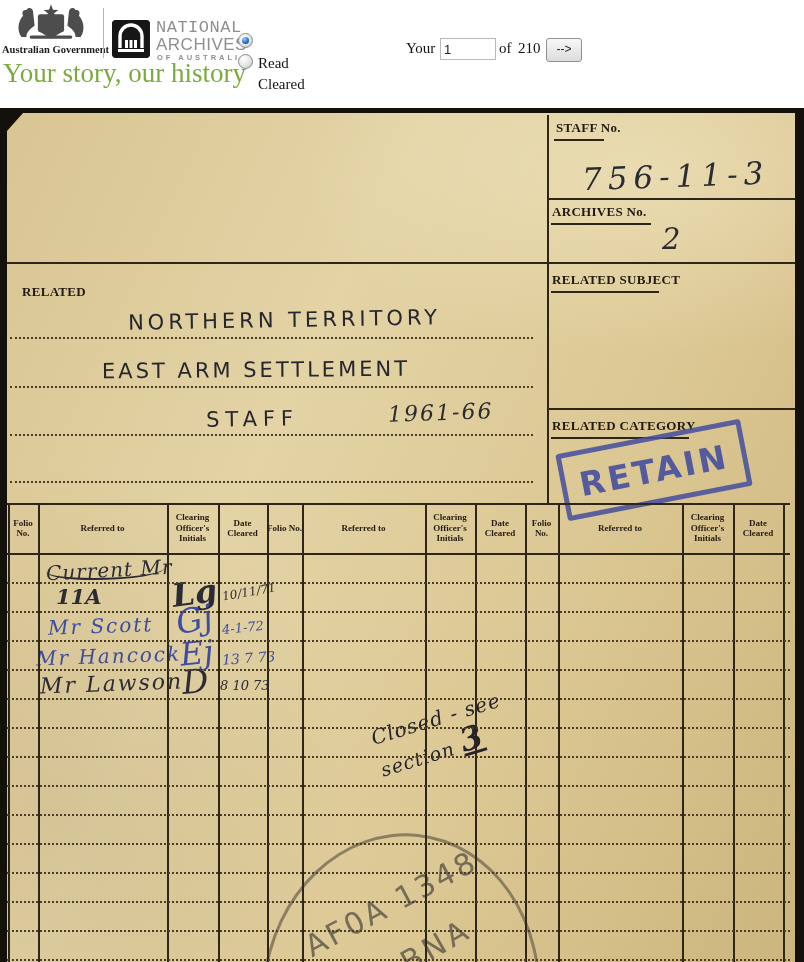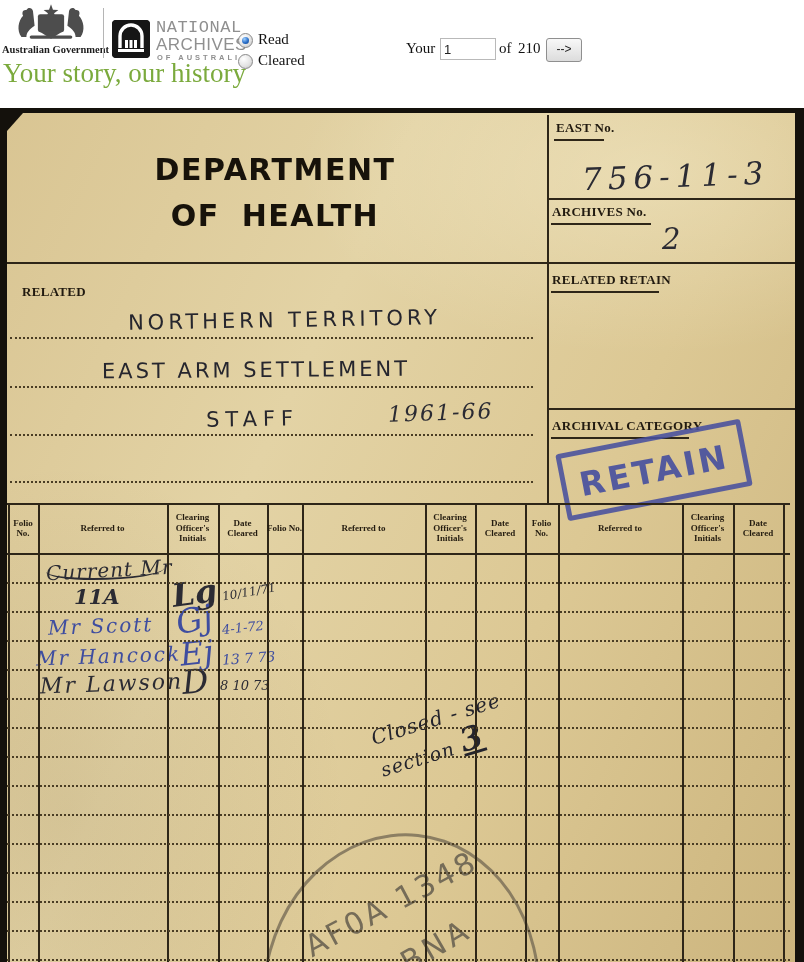--- a/index.html
+++ b/index.html
@@ -10,21 +10,21 @@
   .crest{position:absolute;left:10px;top:4px;width:82px;height:40px;}
   .crest-label{position:absolute;left:2px;top:44px;width:110px;font-size:10.5px;font-weight:bold;color:#1c1c1c;font-family:"Liberation Serif",serif;}
   .hdr-divider{position:absolute;left:103px;top:8px;width:1px;height:50px;background:#b5b5b5;}
   .naa-box{position:absolute;left:112px;top:20px;width:38px;height:38px;background:#161616;border-radius:4px;}
   .naa-line1{position:absolute;left:156px;top:18px;font-family:Liberation Mono, monospace;font-size:17px;color:#8f8f8f;letter-spacing:0.5px;}
   .naa-line2{position:absolute;left:156px;top:35px;font-family:"Liberation Sans",sans-serif;font-size:17px;color:#8f8f8f;letter-spacing:0.5px;}
   .naa-line3{position:absolute;left:157px;top:53px;font-family:"Liberation Sans",sans-serif;font-size:7.5px;font-weight:bold;color:#8f8f8f;letter-spacing:3px;}
   .tagline{position:absolute;left:3px;top:58px;font-size:27px;color:#7baa3d;font-family:"Liberation Serif",serif;}
   .radio{position:absolute;width:13px;height:13px;border-radius:50%;border:1px solid #8a8a8a;background:radial-gradient(circle at 35% 30%, #ffffff 0%, #e2e2e2 60%, #bdbdbd 100%);}
   .radio .dot{position:absolute;left:3px;top:3px;width:7px;height:7px;border-radius:50%;background:radial-gradient(circle at 35% 30%, #9fd0ff 0%, #2a6fc9 55%, #0d3f86 100%);}
-  .radio-label{position:absolute;font-size:15px;color:#111;}
+  .radio-label{position:absolute;font-size:15px;color:#111;margin-top:24px;}
   .pager-label{position:absolute;left:406px;top:40px;font-size:15px;color:#111;}
   .page-input{position:absolute;left:440px;top:38px;width:48px;height:18px;border:1px solid #b9b9b9;font-size:13px;padding:1px 3px;font-family:"Liberation Sans",sans-serif;color:#222;}
   .of-label{position:absolute;left:499px;top:40px;font-size:15px;color:#111;}
   .total-label{position:absolute;left:518px;top:40px;font-size:15px;color:#111;}
   .next-btn{position:absolute;left:546px;top:38px;width:34px;height:22px;border:1px solid #8f8f8f;border-radius:3px;
             background:linear-gradient(#f8f8f8,#dcdcdc);font-size:12px;color:#222;font-family:"Liberation Sans",sans-serif;
             text-align:center;line-height:20px;cursor:pointer;}
   
   .scan-bg{position:absolute;left:0;top:108px;width:804px;height:854px;background:#14110c;}
   .paper{position:absolute;left:7px;top:113px;width:788px;height:849px;
@@ -106,55 +106,53 @@
     <div class="of-label">of</div>
     <div class="total-label">210</div>
     <div class="next-btn">--&gt;</div>
   </div>
 
   <div class="scan-bg"></div>
   <div class="paper"></div>
   <div class="paper-shine"></div>
   <div class="corner-wedge"></div>
 
-  <div class="doc-title" style="top:152px;">DEPARTMENT</div>
-  <div class="doc-title" style="top:198px;word-spacing:10px;">OF HEALTH</div>
 
   <div class="vline" style="left:547px;top:115px;height:390px;"></div>
   <div class="hline" style="left:7px;top:262px;width:788px;"></div>
   <div class="hline" style="left:547px;top:198px;width:248px;"></div>
   <div class="hline" style="left:547px;top:408px;width:248px;"></div>
 
-  <div class="form-label" style="left:556px;top:120px;">EAST No.</div>
+  <div class="form-label" style="left:556px;top:120px;">STAFF No.</div>
   <div class="hline" style="left:554px;top:139px;width:50px;"></div>
   <div class="hand" style="left:582px;top:158px;font-size:31px;letter-spacing:6px;transform:rotate(-2deg);">756-11-3</div>
 
   <div class="form-label" style="left:552px;top:204px;">ARCHIVES No.</div>
   <div class="hline" style="left:551px;top:223px;width:100px;"></div>
   <div class="hand" style="left:662px;top:222px;font-size:29px;">2</div>
 
   <div class="form-label" style="left:22px;top:284px;">RELATED</div>
   <div class="dotline" style="left:10px;top:337px;width:523px;"></div>
   <div class="dotline" style="left:10px;top:386px;width:523px;"></div>
   <div class="dotline" style="left:10px;top:434px;width:523px;"></div>
   <div class="dotline" style="left:10px;top:481px;width:523px;"></div>
   <div class="hand-caps" style="left:128px;top:308px;font-size:21px;letter-spacing:4px;transform:rotate(-1deg);">NORTHERN TERRITORY</div>
   <div class="hand-caps" style="left:102px;top:358px;font-size:21px;letter-spacing:3px;transform:rotate(-0.5deg);">EAST ARM SETTLEMENT</div>
   <div class="hand-caps" style="left:206px;top:407px;font-size:21px;letter-spacing:6px;transform:rotate(-1deg);">STAFF</div>
   <div class="hand" style="left:388px;top:400px;font-size:22px;letter-spacing:2px;transform:rotate(-2deg);">1961-66</div>
 
-  <div class="form-label" style="left:552px;top:272px;">RELATED RETAIN</div>
+  <div class="form-label" style="left:552px;top:272px;">RELATED SUBJECT</div>
   <div class="hline" style="left:551px;top:291px;width:108px;"></div>
-  <div class="form-label" style="left:552px;top:418px;">ARCHIVAL CATEGORY</div>
+  <div class="form-label" style="left:552px;top:418px;">RELATED CATEGORY</div>
   <div class="hline" style="left:551px;top:437px;width:138px;"></div>
   <div class="stamp">RETAIN</div>
 
   <div class="hand" style="left:46px;top:558px;font-size:20px;transform:rotate(-3deg);letter-spacing:1px;">Current Mr</div>
   <div class="swoosh" style="left:46px;top:560px;width:118px;height:18px;"></div>
-  <div class="hand" style="left:56px;top:584px;font-size:21px;font-weight:bold;margin-left:18px;">11A</div>
+  <div class="hand" style="left:56px;top:584px;font-size:21px;font-weight:bold;">11A</div>
   <div class="hand" style="left:172px;top:574px;font-size:32px;font-weight:bold;transform:rotate(-8deg);">Lg</div>
   <div class="hand" style="left:222px;top:585px;font-size:12px;transform:rotate(-10deg);">10/11/71</div>
   <div class="hand blue" style="left:48px;top:614px;font-size:20px;letter-spacing:2px;transform:rotate(-2deg);">Mr Scott</div>
   <div class="hand blue" style="left:176px;top:600px;font-size:33px;transform:rotate(-12deg);">Gj</div>
   <div class="hand blue" style="left:222px;top:620px;font-size:13px;transform:rotate(-6deg);">4-1-72</div>
   <div class="hand blue" style="left:36px;top:644px;font-size:20px;letter-spacing:2px;transform:rotate(-2deg);">Mr Hancock</div>
   <div class="hand blue" style="left:180px;top:634px;font-size:32px;transform:rotate(-6deg);">Ej</div>
   <div class="hand blue" style="left:222px;top:650px;font-size:14px;transform:rotate(-4deg);">13 7 73</div>
   <div class="hand" style="left:40px;top:671px;font-size:22px;letter-spacing:2px;transform:rotate(-2deg);">Mr Lawson</div>
   <div class="hand" style="left:182px;top:662px;font-size:33px;transform:rotate(-5deg);">D</div>

